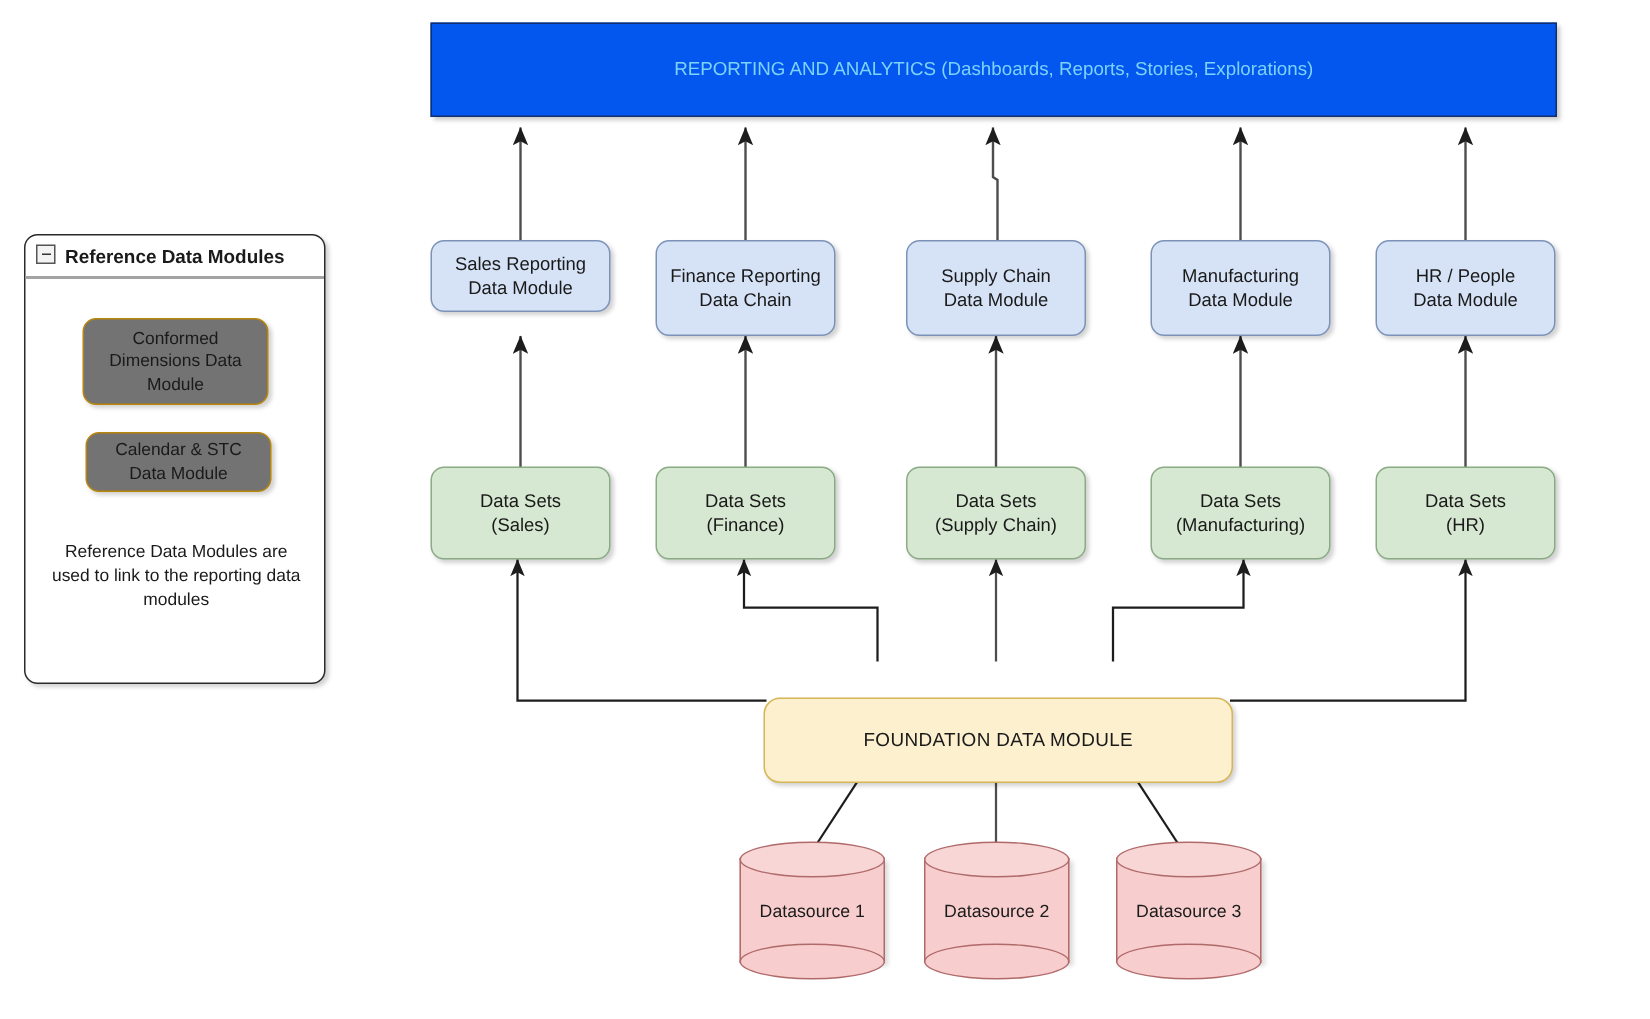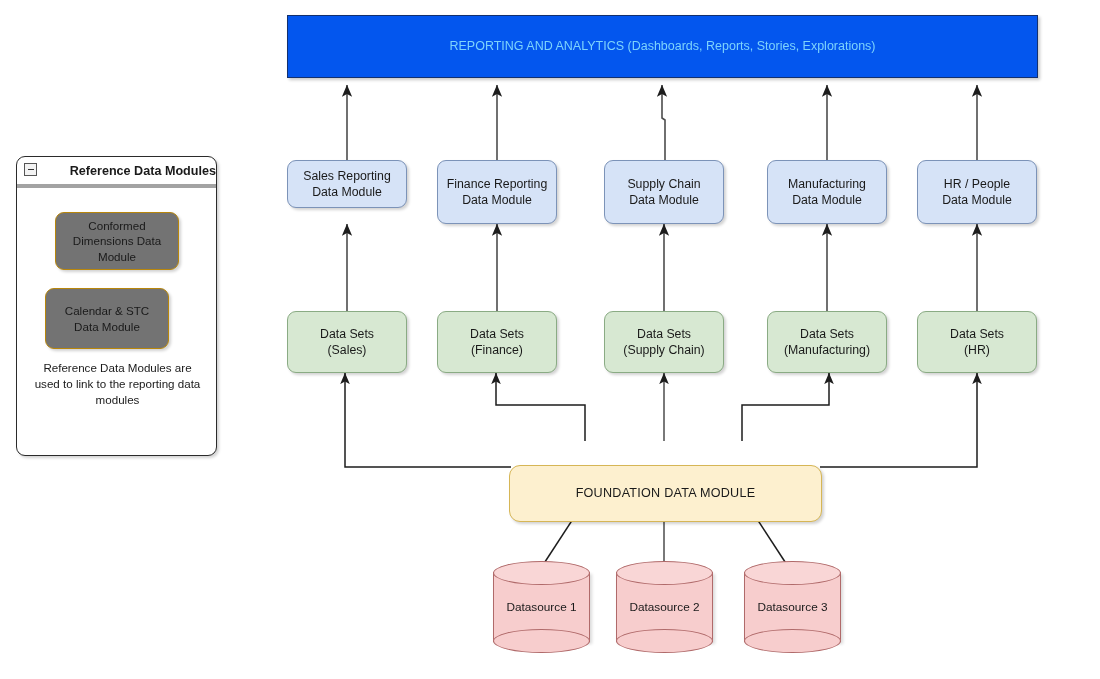--- a/index.html
+++ b/index.html
@@ -66,22 +66,22 @@
     position:absolute;
     box-sizing:border-box;
     background:#ffffff;
     border:1px solid #2b2b2b;
     border-radius:9px;
     box-shadow:2px 2px 3px rgba(0,0,0,.18);
   }
   .panel-head{
     position:relative;
     height:27px;
-    border-bottom:4px solid #a3a3a3;
-    display:flex;align-items:center;justify-content:flex-end;
+    border-bottom:2px solid #a3a3a3;
+    display:flex;align-items:center;justify-content:center;
   }
   .panel-title{font-size:12.6px;font-weight:bold;}
   .collapse-icon{
     position:absolute;left:7px;top:6px;
     width:11px;height:11px;
     border:1px solid #555;
     background:#f3f3f3;
     display:flex;align-items:center;justify-content:center;
   }
   .collapse-icon span{
@@ -189,36 +189,36 @@
       <div class="collapse-icon">
           <span></span>
         </div>
       <div class="panel-title">Reference Data Modules</div>
     </div>
     <div class="refbox" style="left:38px;top:55px;width:124px;height:58px;">
       <span>Conformed
 Dimensions Data
 Module</span>
     </div>
-    <div class="refbox" style="left:28px;top:131px;width:124px;height:61px;align-items:center;">
+    <div class="refbox" style="left:40px;top:131px;width:124px;height:40px;align-items:center;">
       <span>Calendar &amp; STC
 Data Module</span>
     </div>
     <div class="panel-note" style="left:8px;top:203px;width:185px;">Reference Data Modules are
 used to link to the reporting data
 modules</div>
   </div>
 
   <div class="node rmod" style="left:287px;top:160px;width:120px;height:48px;">
     <span>Sales Reporting
 Data Module</span>
   </div>
   <div class="node rmod" style="left:437px;top:160px;width:120px;height:64px;">
     <span>Finance Reporting
-Data Module</span>
+Data Chain</span>
   </div>
   <div class="node rmod" style="left:604px;top:160px;width:120px;height:64px;">
     <span>Supply Chain
 Data Module</span>
   </div>
   <div class="node rmod" style="left:767px;top:160px;width:120px;height:64px;">
     <span>Manufacturing
 Data Module</span>
   </div>
   <div class="node rmod" style="left:917px;top:160px;width:120px;height:64px;">

